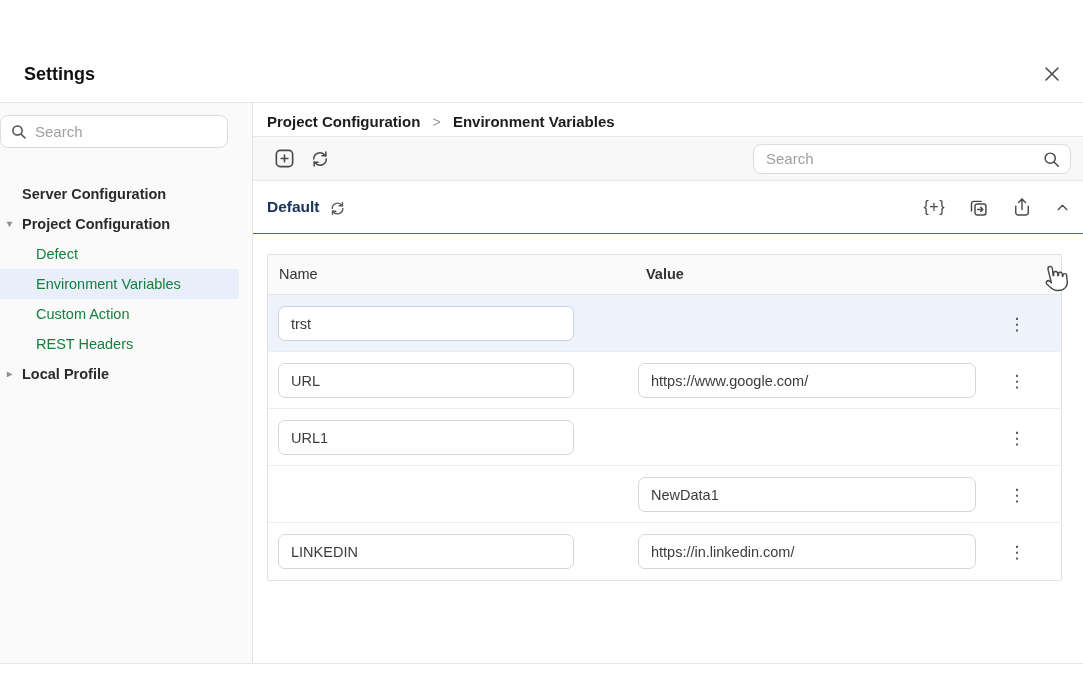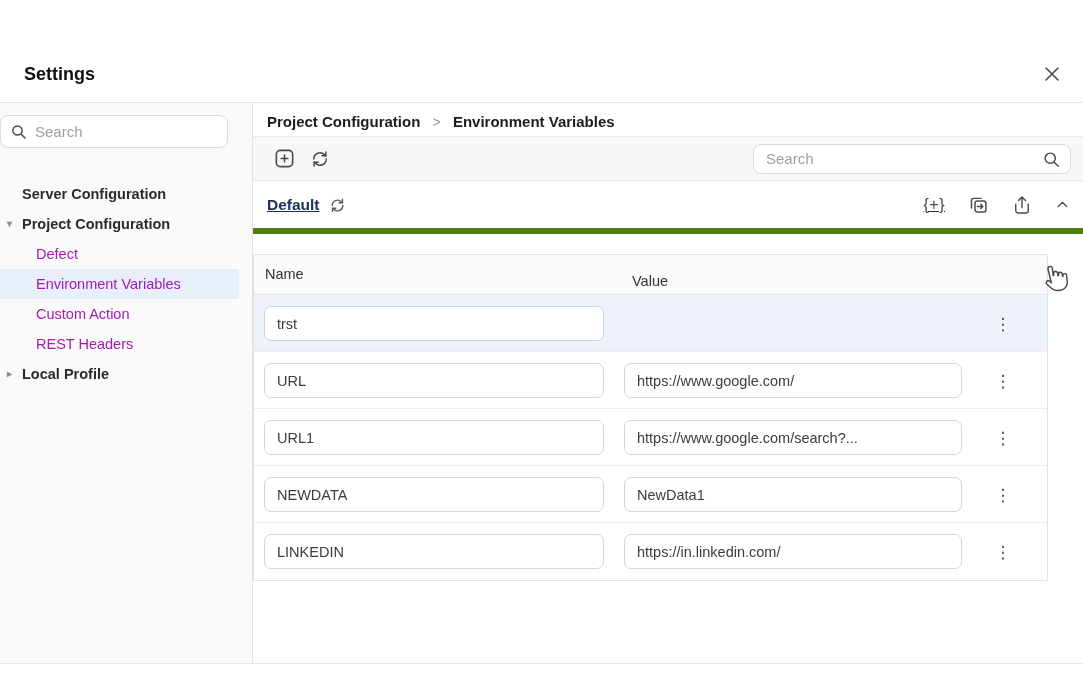--- a/index.html
+++ b/index.html
@@ -16,57 +16,57 @@
   .content { display:flex; height:560px; }
   .sidebar { width:253px; background:#fafafa; border-right:1px solid #e3e3e3; position:relative; flex:none; }
   .sb-search { position:absolute; top:12px; left:0; width:228px; height:33px; background:#fff;
     border:1px solid #dcdcdc; border-radius:8px; display:flex; align-items:center; padding:0 10px; }
   .sb-search input { border:none; outline:none; background:transparent; font-family:inherit;
     font-size:15px; color:#333; width:100%; margin-left:8px; }
   .sb-search input::placeholder { color:#9e9ea4; }
   .sb-nav { position:absolute; top:76px; left:0; right:13px; }
   .sb-item { height:30px; line-height:30px; font-size:14.5px; position:relative; cursor:pointer; white-space:nowrap; }
   .sb-item.lvl0 { padding-left:22px; font-weight:bold; color:#2b2b2b; }
-  .sb-item.lvl1 { padding-left:36px; color:#a21caf; }
+  .sb-item.lvl1 { padding-left:36px; color:#15803d; }
   .sb-item.selected { background:#e9eefb; }
   .sb-arrow { position:absolute; left:7px; top:0; font-size:10px; color:#8f8f8f; }
   
   .main { flex:1; position:relative; background:#fff; }
   .breadcrumb { height:33px; padding:10px 0 0 14px; font-size:15px; color:#1c1c1c; }
   .breadcrumb .bc-part { font-weight:bold; }
   .breadcrumb .bc-sep { color:#9a9a9a; font-weight:normal; margin:0 8px; font-size:14px; }
   .toolbar { height:45px; background:#f8f8f8; border-top:1px solid #e9e9e9; border-bottom:1px solid #e9e9e9;
     display:flex; align-items:center; padding:0 12px 0 20px; }
   .icon-btn { background:none; border:none; cursor:pointer; display:flex; align-items:center; justify-content:center; padding:0; }
   .toolbar .icon-btn { margin-right:14px; }
   .tb-search { margin-left:auto; width:318px; height:30px; background:#fff; border:1px solid #dcdcdc;
     border-radius:8px; position:relative; display:flex; align-items:center; }
   .tb-search input { border:none; outline:none; background:transparent; font-family:inherit;
     font-size:15px; color:#333; width:100%; padding:0 34px 0 12px; }
   .tb-search input::placeholder { color:#9e9ea4; }
   .tb-search .mag { position:absolute; right:10px; top:6px; }
   .section-header { height:53px; display:flex; align-items:center; padding:0 13px 0 14px;
-    border-bottom:6px solid #4d7c0f;text-decoration:underline; }
+    border-bottom:1px solid #4d7c0f; }
   .section-title { font-size:15.5px; font-weight:bold; color:#1b3261; }
   .section-header .sync { margin-left:9px; margin-top:2px; }
   .right-icons { margin-left:auto; display:flex; align-items:center; gap:23px; }
   .braces-add { font-size:16px; color:#4a4a4a; font-weight:normal; letter-spacing:0.5px; }
   
-  .env-table { margin:20px 20px 0 0; width:795px; border:1px solid #e2e2e2; border-radius:2px; background:#0ea5e9; }
+  .env-table { margin:20px 20px 0 14px; width:795px; border:1px solid #e2e2e2; border-radius:2px; background:#0ea5e9; }
   .thead { height:40px; background:#fafafa; border-bottom:1px solid #e6e6e6; position:relative;
     font-size:14.5px; color:#333; }
   .th-name { position:absolute; left:11px; top:11px; }
-  .th-value { position:absolute; left:378px; top:18px; }
+  .th-value { position:absolute; left:378px; top:11px;font-weight:bold; }
   .trow { height:57px; position:relative; border-bottom:1px solid #ededed; background:#fff; }
   .trow:last-child { border-bottom:none; }
   .trow.hl { background:#edf2fb; }
   .field { position:absolute; top:11px; height:35px; background:#fff; border:1px solid #d6d6d6;
     border-radius:7px; display:flex; align-items:center; padding:0 12px; font-size:14.5px; color:#3c3c3c;
     white-space:nowrap; overflow:hidden; cursor:text; }
-  .field-name { left:10px; width:340px; }
+  .field-name { left:10px; width:296px; }
   .field-value { left:370px; width:338px; }
   .trow.hl .field-name { border-color:#c9d2e2; }
   .field.focused { border:1.5px solid #4b4b4b; }
   .caret { display:inline-block; width:1.5px; height:18px; background:#111; margin-left:1px; }
   .kebab { position:absolute; left:740px; top:17px; width:18px; height:24px; background:none; border:none;
     cursor:pointer; display:flex; align-items:center; justify-content:center; }
   
   .dlg-footer { height:69px; border-top:1px solid #e6e6e6; background:linear-gradient(#ffffff 60%, #f3f3f3);
     display:flex; justify-content:flex-end; align-items:flex-start; padding:26px 10px 0 0; gap:25px; }
   .btn { font-family:inherit; font-size:14.5px; border-radius:6px; height:32px; cursor:pointer; }
@@ -211,29 +211,23 @@
             </div>
             <div class="field field-name">
               <span>URL</span>
             </div>
             <button class="kebab" style="font-size: 17px; color: rgb(75, 75, 75);">⋮</button>
           </div>
           <div class="trow">
             <div class="field field-name">
               <span>URL1</span>
             </div>
-            <div class="field field-value">
-              <span>https://www.google.com/search?...</span>
-            </div>
-            <button class="kebab" style="font-size: 17px; color: rgb(75, 75, 75);">⋮</button>
-          </div>
-          <div class="trow">
-            <div class="field field-name">
-              <span>NEWDATA</span>
-            </div>
+            <button class="kebab" style="font-size: 17px; color: rgb(75, 75, 75);">⋮</button>
+          </div>
+          <div class="trow">
             <div class="field field-value">
               <span>NewData1</span>
             </div>
             <button class="kebab" style="font-size: 17px; color: rgb(75, 75, 75);">⋮</button>
           </div>
           <div class="trow">
             <div class="field field-name">
               <span>LINKEDIN</span>
             </div>
             <div class="field field-value">

